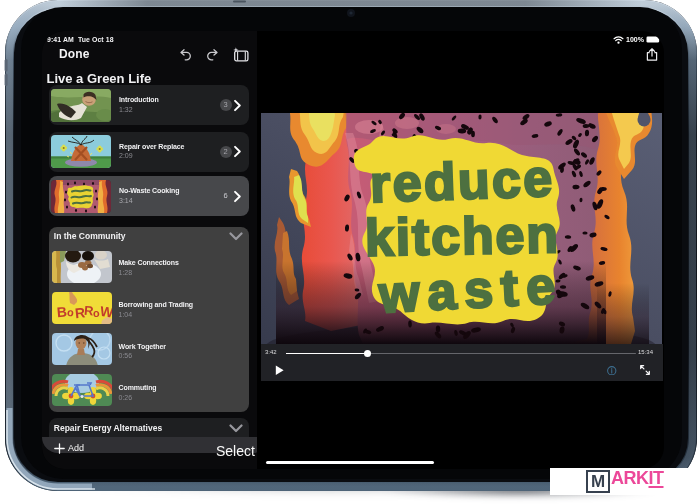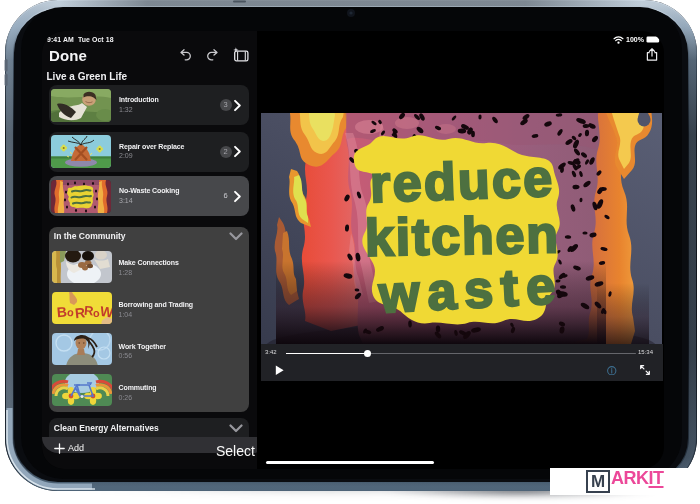--- a/index.html
+++ b/index.html
@@ -6,22 +6,22 @@
 html,body { width:700px; height:504px; background:#fff; overflow:hidden; }
 body { font-family:"Liberation Sans", sans-serif; position:relative; -webkit-font-smoothing:antialiased; }
 .abs { position:absolute; }
 #shadow1 { left:30px; top:478px; width:600px; height:16px; background:radial-gradient(ellipse at 50% 0%, rgba(40,45,55,.55), rgba(40,45,55,0) 70%); filter:blur(4px); }
 #shadow2 { left:380px; top:486px; width:280px; height:12px; background:radial-gradient(ellipse at 50% 30%, rgba(35,40,50,.75), rgba(35,40,50,0) 70%); filter:blur(3px); }
 #screen { left:42px; top:31px; width:622px; height:438px; background:#000; border-radius:22px; overflow:hidden; transform:translateZ(0); }
 
 #sidebar { left:0; top:0; width:215px; height:438px; background:#0a0a0c; }
 .st { color:#f4f4f6; font-weight:bold; }
 #status { left:5px; top:4.5px; font-size:6.9px; letter-spacing:.1px; }
-#done { left:7px; top:16px; font-size:15px; letter-spacing:.1px; }
-#sect1t { left:4.5px; top:39.5px; font-size:10px; font-weight:bold; color:#f0f0f2; }
+#done { left:17px; top:16px; font-size:12px; letter-spacing:.1px; }
+#sect1t { left:4.5px; top:39.5px; font-size:13px; font-weight:bold; color:#f0f0f2; }
 .card { left:6.5px; width:200.5px; height:40px; background:#1e1f21; border-radius:8px; }
 .thumb { position:absolute; left:2.8px; top:3.5px; width:60px; height:33px; border-radius:4px; overflow:hidden; background:#333; }
 .ttl { position:absolute; left:70.5px; top:11px; font-size:7px; font-weight:bold; color:#f2f2f4; letter-spacing:-0.1px; }
 .dur { position:absolute; left:70.5px; top:20.5px; font-size:7px; color:#8a8a90; }
 .badge { position:absolute; left:171px; top:14px; width:12px; height:12px; border-radius:6px; background:#47484b; color:#a5a5ab; font-size:7.5px; text-align:center; line-height:12.5px; }
 .chev { position:absolute; left:185px; top:13.5px; width:7px; height:13px; }
 .sec { left:6.5px; width:200.5px; background:#404040; border-radius:8px; }
 .shead { position:absolute; left:5.3px; top:4px; font-size:8.5px; font-weight:bold; color:#f0f0f2; }
 .sthumb { position:absolute; left:3.5px; width:60px; height:32px; border-radius:4px; overflow:hidden; background:#333; }
 .sttl { position:absolute; left:70px; font-size:7px; font-weight:bold; color:#f2f2f4; letter-spacing:-0.1px; }
@@ -262,21 +262,21 @@
               <path d="M19 22 L25 11 L37 11 L41 22 L28 22 L25 11 M28 22 L23 13"></path>
               <path d="M22 11 L28 11 M35 9 L39 9 L38 11"></path>
             </g>
             <circle cx="30" cy="22.5" r="1.6" fill="#e8e8e8"></circle>
           </svg></div>
       <div class="sttl" style="top:157.5px">Commuting</div>
       <div class="sdur" style="top:167px">0:26</div>
     </div>
 
     <div class="abs sec" style="top:387px;height:19px;border-radius:8px 8px 0 0;background:#1e1f21">
-      <div class="shead" style="top:4.5px;font-size:8.5px">Clean Energy Alternatives</div>
+      <div class="shead" style="top:4.5px;font-size:8.5px">Repair Energy Alternatives</div>
       <svg class="abs" style="left:180px;top:5.5px" width="14" height="9" viewBox="0 0 14 9">
           <path d="M1.5 1.5 L7 7 L12.5 1.5" stroke="#98989e" stroke-width="2.2" fill="none" stroke-linecap="round" stroke-linejoin="round"></path>
         </svg>
     </div>
     <div class="abs" id="toolbar">
       <svg class="abs" style="left:12px;top:5.5px" width="11" height="11" viewBox="0 0 11 11">
           <path d="M5.5 0.8 V10.2 M0.8 5.5 H10.2" stroke="#fafafa" stroke-width="1.3" stroke-linecap="round"></path>
         </svg>
       <div id="addlbl">Add</div>
       <div id="sellbl">Select</div>

